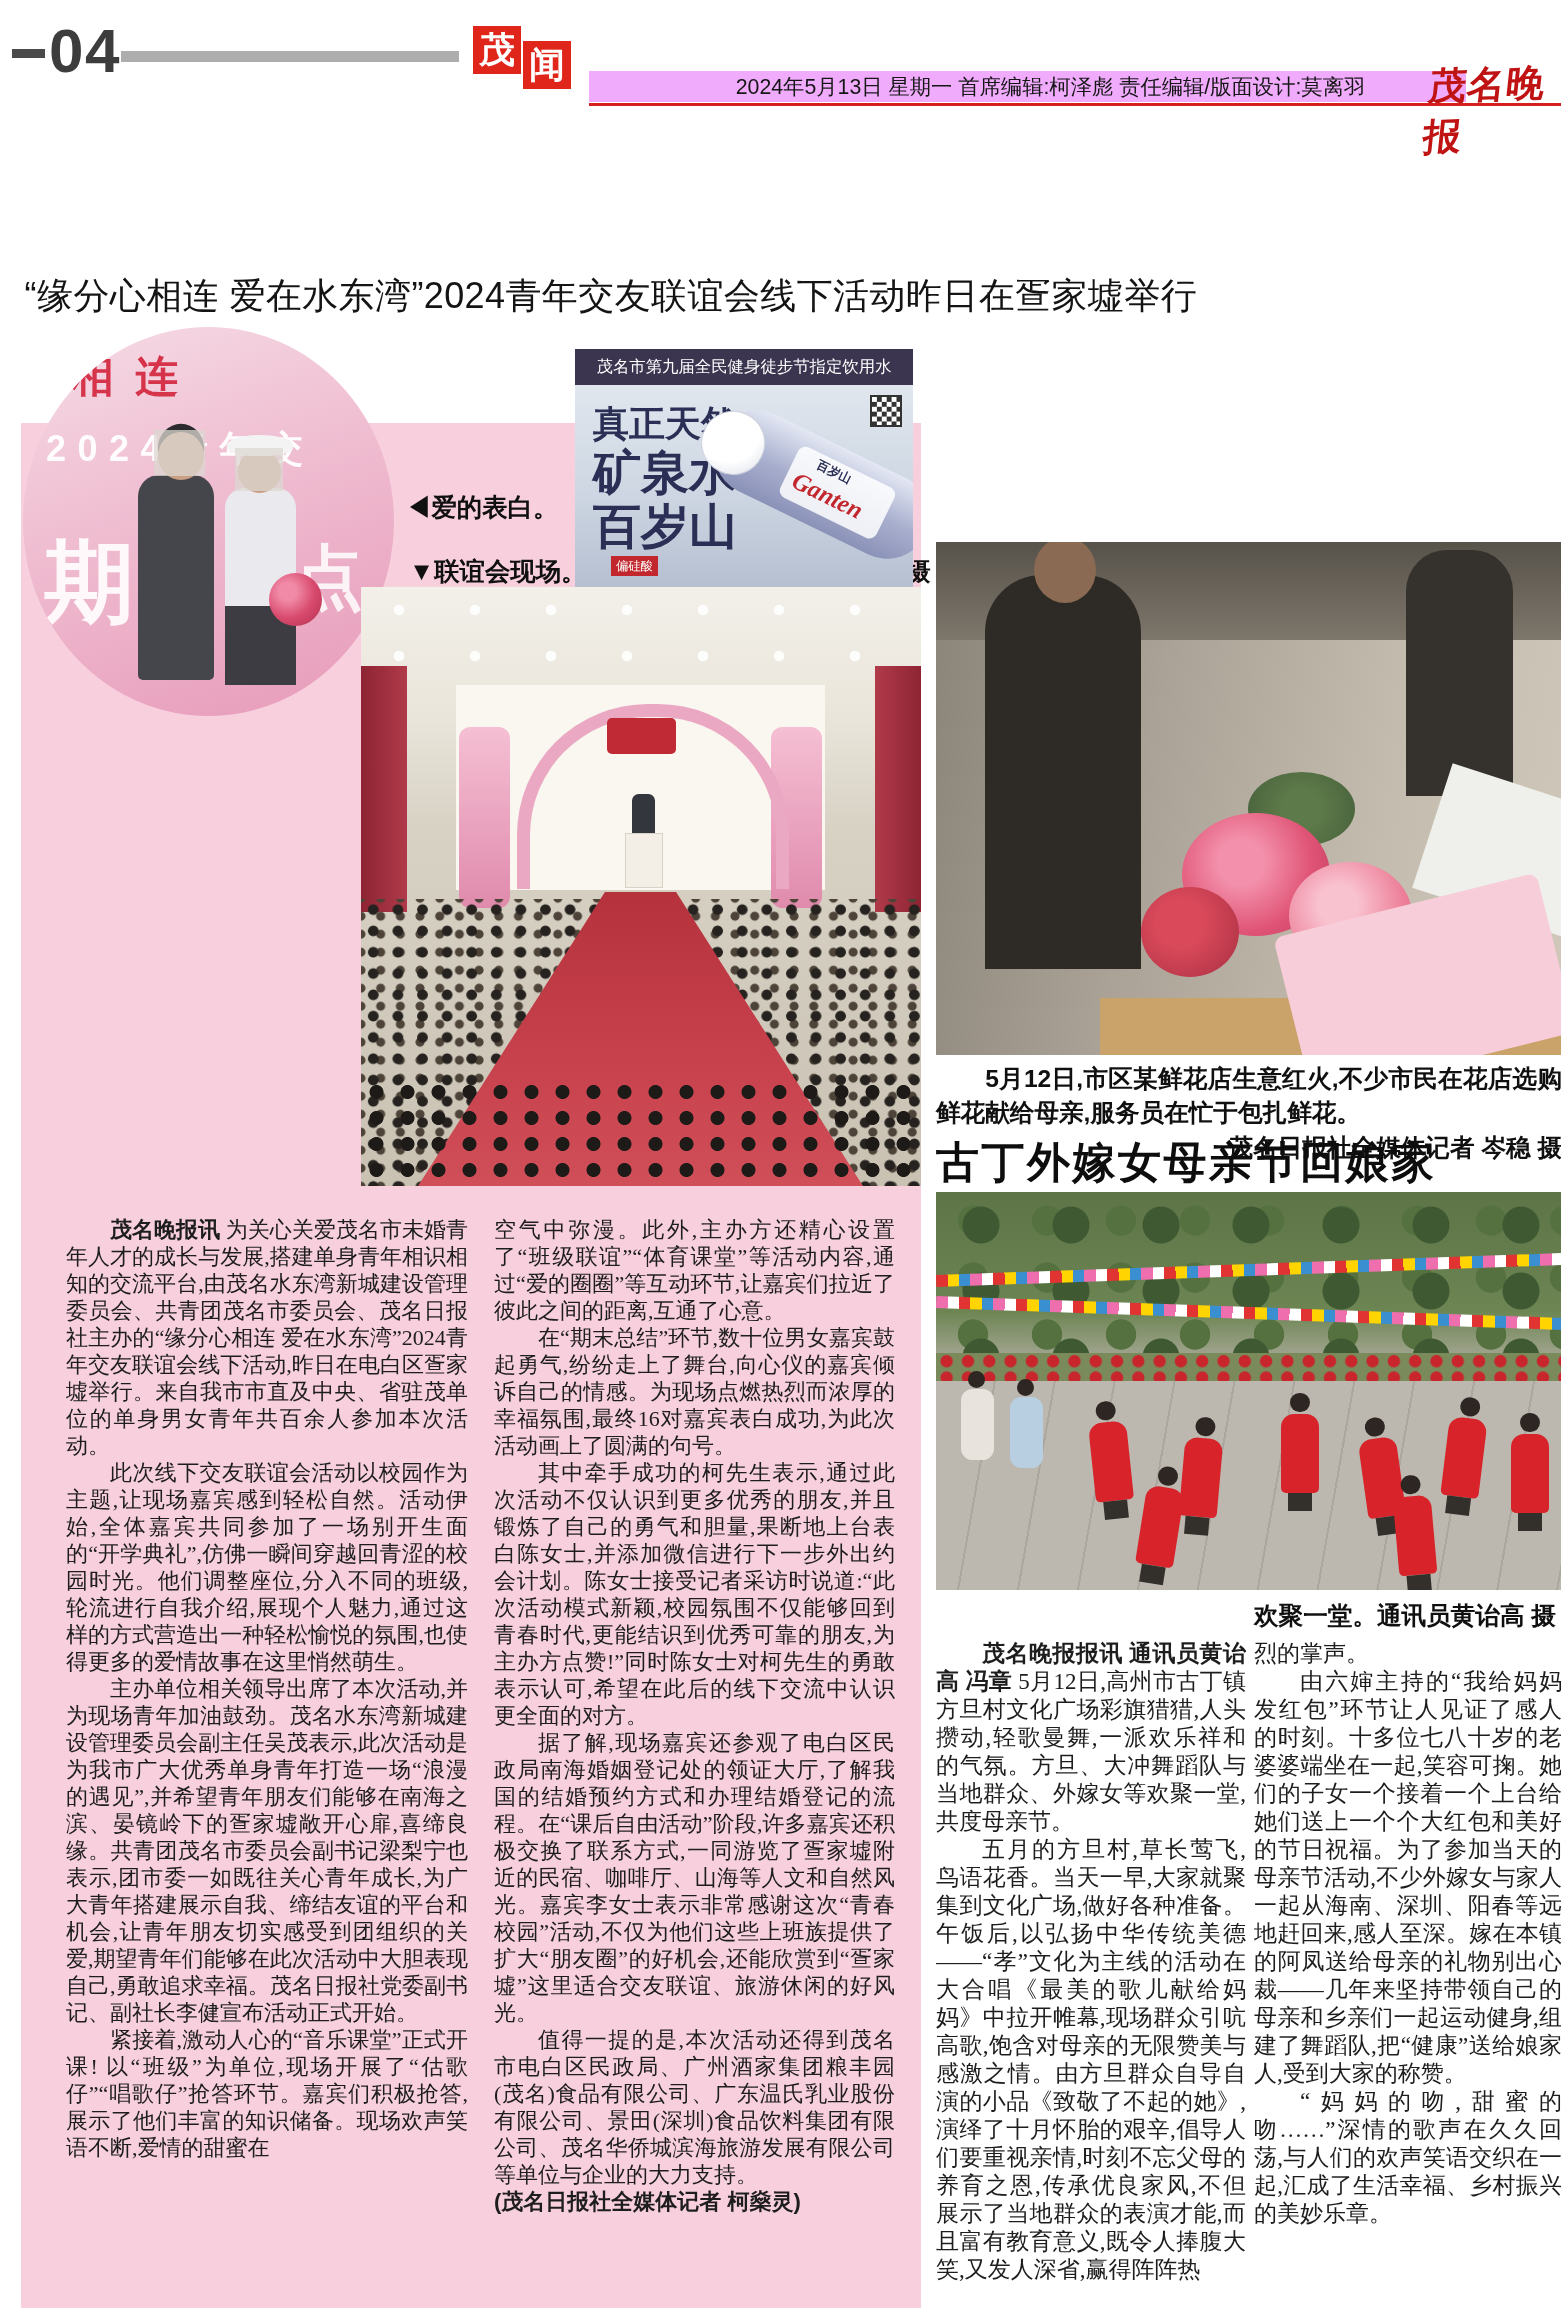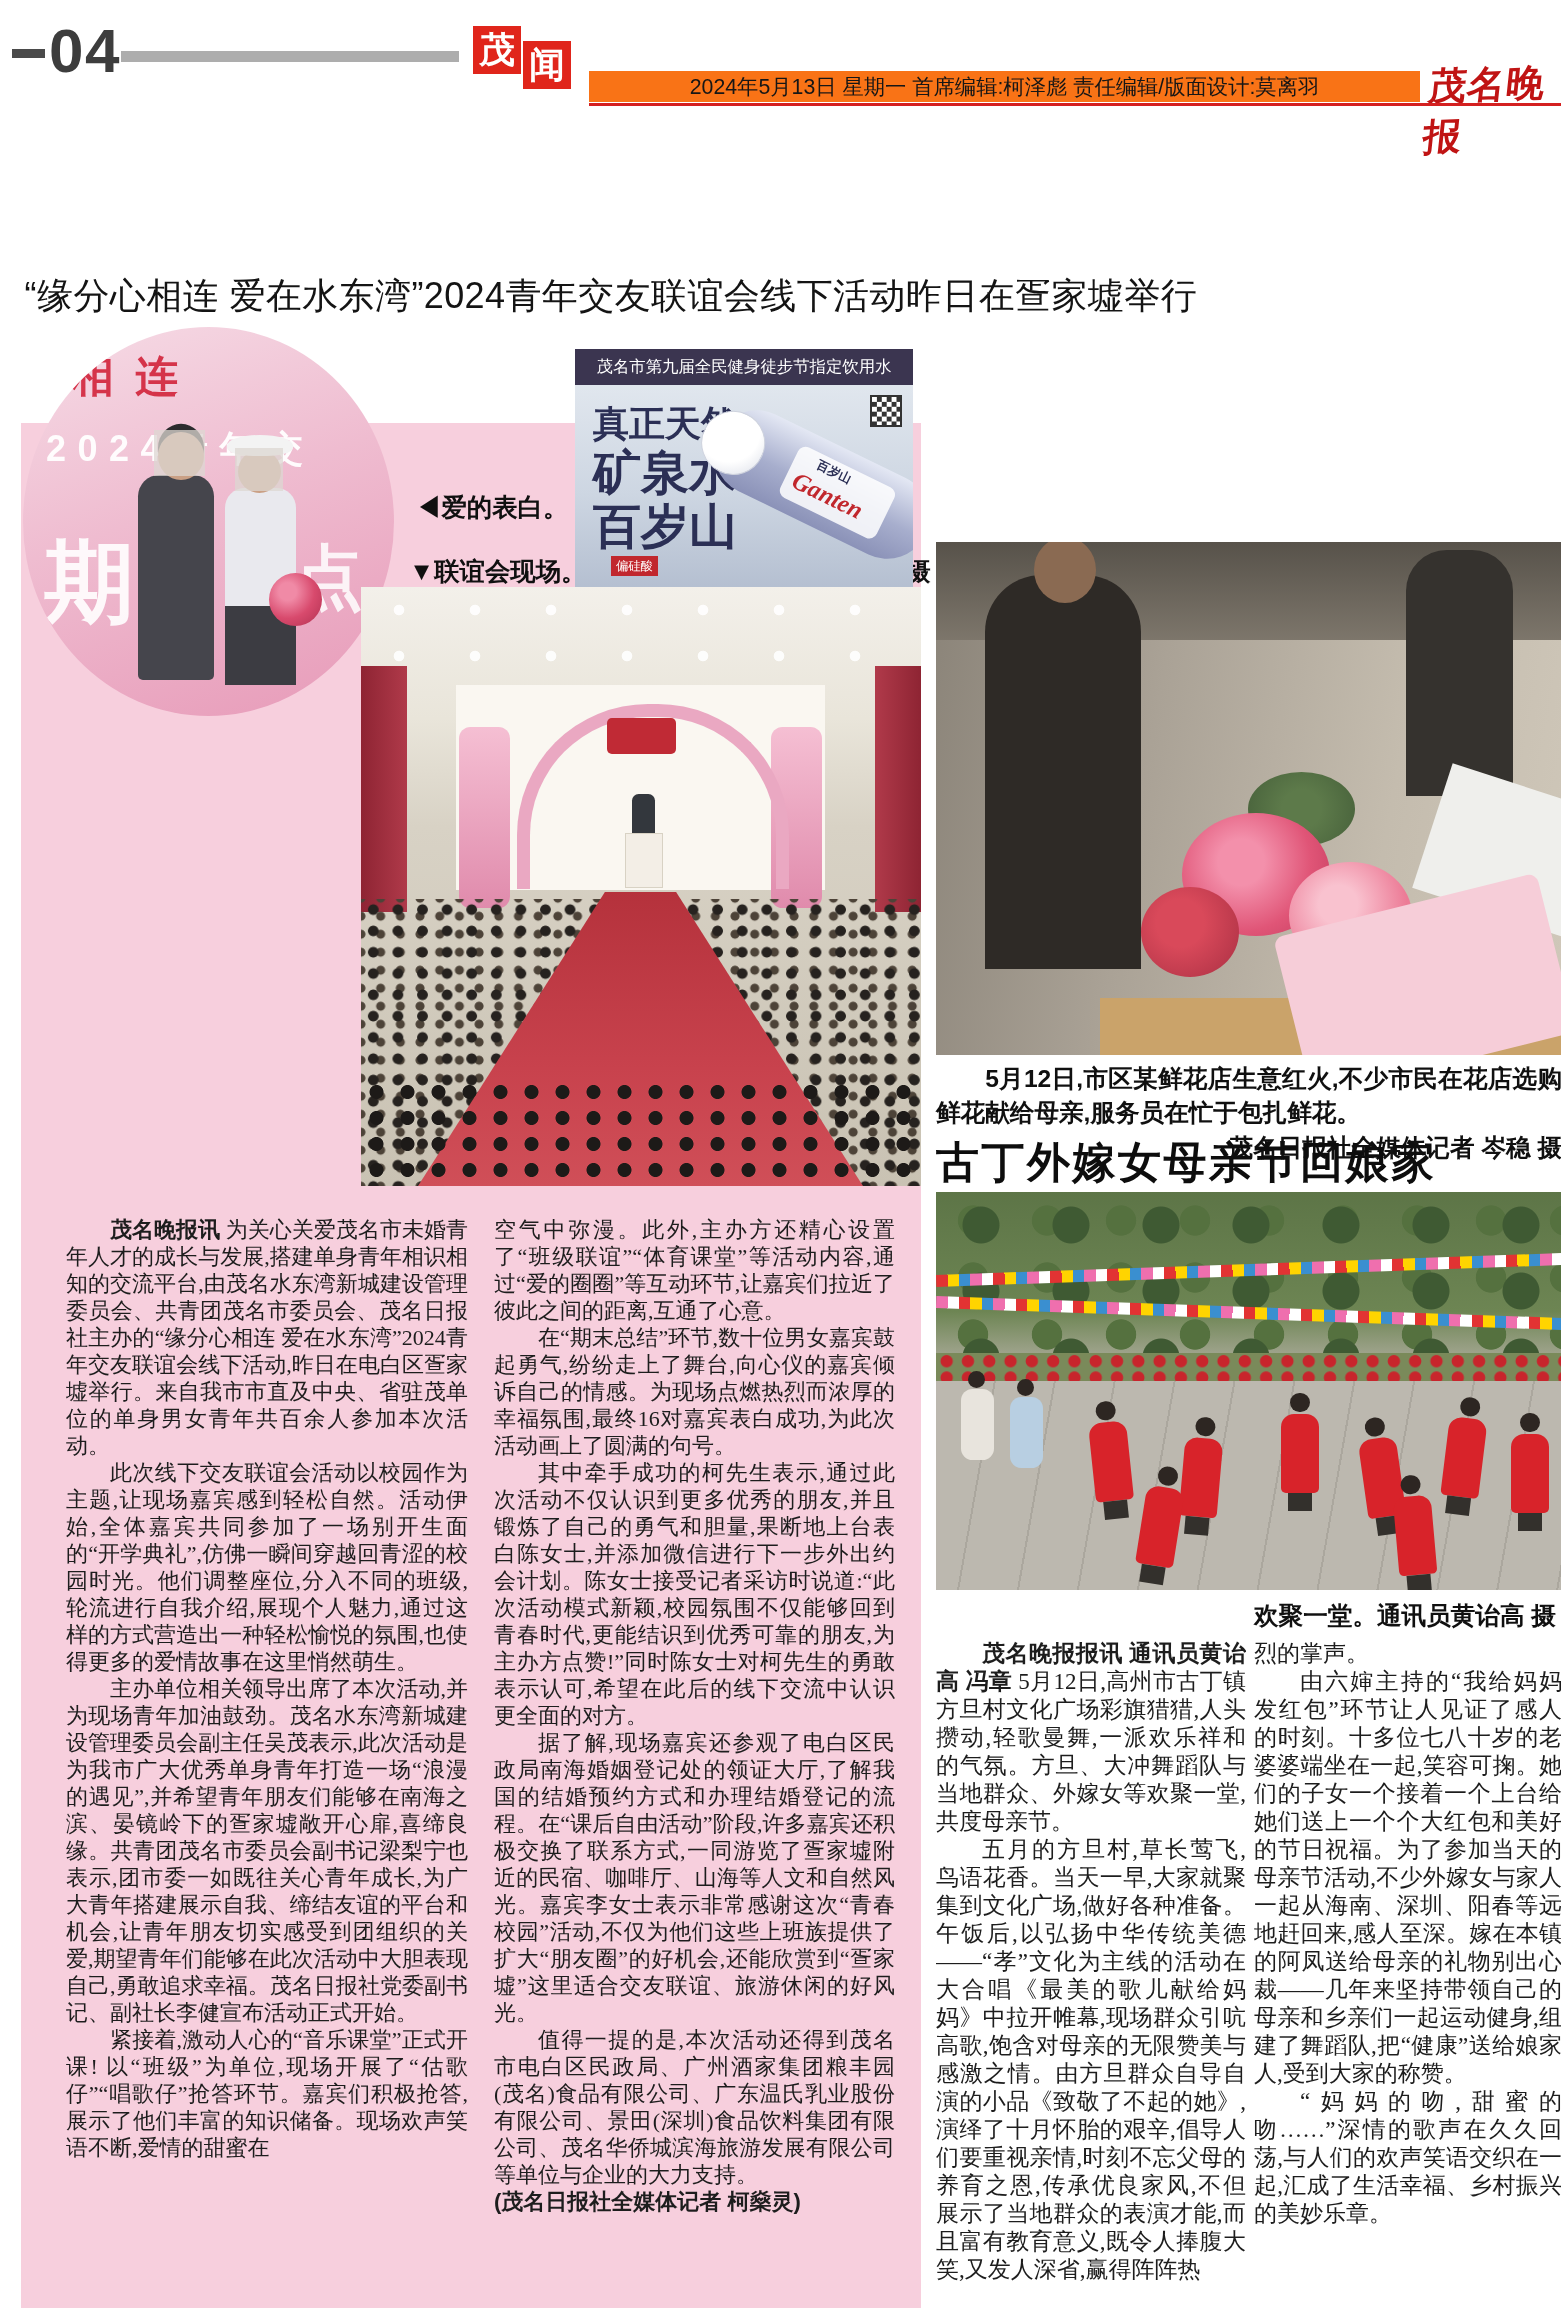--- a/index.html
+++ b/index.html
@@ -8,22 +8,22 @@
   .abs{position:absolute;}
 
   
   .pagenum-dash{left:11.5px;top:49px;width:33px;height:9px;background:#4a4a4a;}
   .pagenum{left:49px;top:14.8px;font-size:62px;font-weight:700;color:#3d3d3d;letter-spacing:1.6px;}
   .head-rule{left:121px;top:51px;width:338px;height:10.7px;background:#adadad;}
   .badge{width:48px;height:48px;background:#e0251b;color:#fff;font-weight:700;font-size:36px;
          display:flex;align-items:center;justify-content:center;}
   .badge-mao{left:473px;top:26px;}
   .badge-wen{left:523px;top:41px;}
-  .datebar{left:589px;top:71px;width:831px;height:31px;background:#f97316;
-           display:flex;align-items:center;justify-content:center;font-size:21.3px;color:#161616;}
+  .datebar{left:589px;top:71px;width:831px;height:31px;background:#f0abfc;
+           display:flex;align-items:center;justify-content:center;font-size:21.3px;color:#161616;padding-left:46px;}
   .masthead{left:1426px;top:59px;font-size:38px;font-weight:700;color:#c01414;
             font-family:"Liberation Serif",serif;transform:skewX(-8deg) rotate(-2deg);letter-spacing:0.8px;}
   .red-rule{left:589px;top:103px;width:973px;height:3.3px;background:#d42020;}
 
   
   .headline{left:29.5px;top:138px;width:1149px;font-size:98px;font-weight:900;color:#0d0d0d;
             letter-spacing:-1.6px;white-space:nowrap;}
   .subheadline{left:24.6px;top:272px;width:1527px;font-size:36px;font-weight:500;color:#141414;
                white-space:nowrap;letter-spacing:0.4px;}
 
@@ -44,21 +44,21 @@
   .cp-woman-skirt{position:absolute;left:202px;top:279px;width:71px;height:79px;background:#3c3c42;}
   .cp-woman-head{position:absolute;left:215px;top:123px;width:43px;height:43px;background:#caa085;border-radius:50%;}
   .cp-hat{position:absolute;left:204px;top:108px;width:66px;height:21.3px;background:#f3f3f3;border-radius:50% 50% 40% 40%;}
   .cp-blur1{position:absolute;left:131px;top:103px;width:51px;height:46px;background:rgba(220,215,210,.75);}
   .cp-blur2{position:absolute;left:212px;top:121px;width:48px;height:43px;background:rgba(220,215,210,.75);}
   .cp-bouquet{position:absolute;left:246px;top:246px;width:53px;height:53px;border-radius:50%;
               background:radial-gradient(circle at 35% 35%,#f08aa6 18%,#d84a6d 55%,#b03050 100%);}
 
   
   .cap{font-weight:700;color:#101010;}
-  .cap-circle{left:416px;top:491px;font-size:25.4px;}
+  .cap-circle{left:406px;top:491px;font-size:25.4px;}
   .cap-hall{left:409px;top:555px;font-size:25.4px;}
 
   
   .ad{left:575px;top:349px;width:338px;height:264px;overflow:hidden;background:linear-gradient(180deg,#e7ecf2 0%,#cdd6e2 55%,#aeb9cc 100%);}
   .ad-top{position:absolute;left:0;top:0;width:100%;height:36px;background:#3b3550;color:#fff;
           display:flex;align-items:center;justify-content:center;font-size:16.4px;}
   .ad-l1{position:absolute;left:18px;top:51px;font-size:36px;font-weight:900;color:#2b2f55;}
   .ad-l2{position:absolute;left:18px;top:92px;font-size:48px;font-weight:900;color:#2b2f55;}
   .ad-l3{position:absolute;left:18px;top:146px;font-size:48px;font-weight:900;color:#2b2f55;}
   .ad-badge{position:absolute;left:36px;top:207px;font-size:12.3px;color:#fff;background:#c1272d;padding:1.6px 4.9px;}

